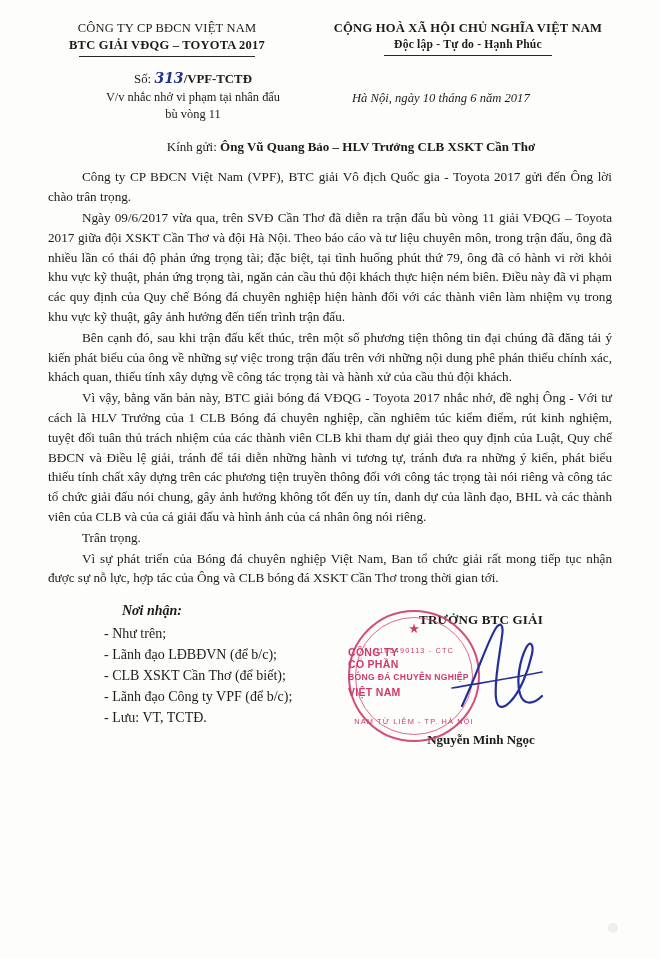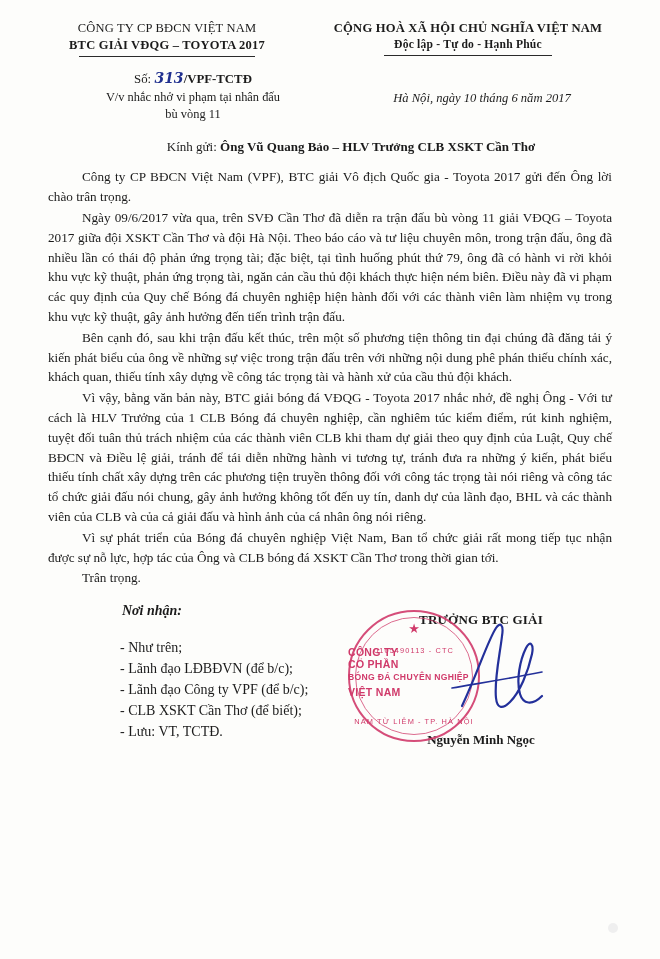--- a/index.html
+++ b/index.html
@@ -99,21 +99,20 @@
     font-size: 14px;
   }
   .ref .subject {
     font-size: 12.4px;
   }
   .ref .subject2 {
     font-size: 12.4px;
   }
   .place {
     width: 260px;
-    text-align: center;
     font-style: italic;
     font-size: 12.6px;
     margin-top: 22px;
   }
 
   
   .recipient {
     margin-top: 16px;
     text-align: center;
     font-size: 13px;
@@ -147,21 +146,21 @@
     font-size: 14px;
     line-height: 1.5;
   }
   .sig-left .title {
     font-weight: bold;
     font-style: italic;
     margin-left: 18px;
     margin-bottom: 2px;
   }
   .sig-left ul {
-    margin: 16px;
+    margin: 0;
     padding: 0;
     list-style: none;
   }
   .sig-left li { white-space: nowrap; }
 
   .sig-right {
     position: absolute;
     right: 6px;
     top: 12px;
     width: 250px;
@@ -289,33 +288,33 @@
 
     <div class="recipient">
       <span class="lead">Kính gửi: </span><b>Ông Vũ Quang Bảo – HLV Trưởng CLB XSKT Cần Thơ</b>
     </div>
 
     <div class="body-text">
       <p>Công ty CP BĐCN Việt Nam (VPF), BTC giải Vô địch Quốc gia - Toyota 2017 gửi đến Ông lời chào trân trọng.</p>
       <p>Ngày 09/6/2017 vừa qua, trên SVĐ Cần Thơ đã diễn ra trận đấu bù vòng 11 giải VĐQG – Toyota 2017 giữa đội XSKT Cần Thơ và đội Hà Nội. Theo báo cáo và tư liệu chuyên môn, trong trận đấu, ông đã nhiều lần có thái độ phản ứng trọng tài; đặc biệt, tại tình huống phút thứ 79, ông đã có hành vi rời khỏi khu vực kỹ thuật, phản ứng trọng tài, ngăn cản cầu thủ đội khách thực hiện ném biên. Điều này đã vi phạm các quy định của Quy chế Bóng đá chuyên nghiệp hiện hành đối với các thành viên làm nhiệm vụ trong khu vực kỹ thuật, gây ảnh hưởng đến tiến trình trận đấu.</p>
       <p>Bên cạnh đó, sau khi trận đấu kết thúc, trên một số phương tiện thông tin đại chúng đã đăng tải ý kiến phát biểu của ông về những sự việc trong trận đấu trên với những nội dung phê phán thiếu chính xác, khách quan, thiếu tính xây dựng về công tác trọng tài và hành xử của cầu thủ đội khách.</p>
       <p>Vì vậy, bằng văn bản này, BTC giải bóng đá VĐQG - Toyota 2017 nhắc nhở, đề nghị Ông - Với tư cách là HLV Trưởng của 1 CLB Bóng đá chuyên nghiệp, cần nghiêm túc kiểm điểm, rút kinh nghiệm, tuyệt đối tuân thủ trách nhiệm của các thành viên CLB khi tham dự giải theo quy định của Luật, Quy chế BĐCN và Điều lệ giải, tránh để tái diễn những hành vi tương tự, tránh đưa ra những ý kiến, phát biểu thiếu tính chất xây dựng trên các phương tiện truyền thông đối với công tác trọng tài nói riêng và công tác tổ chức giải đấu nói chung, gây ảnh hưởng không tốt đến uy tín, danh dự của lãnh đạo, BHL và các thành viên của CLB và của cả giải đấu và hình ảnh của cá nhân ông nói riêng.</p>
+      <p>Trân trọng.</p>
       <p>Vì sự phát triển của Bóng đá chuyên nghiệp Việt Nam, Ban tổ chức giải rất mong tiếp tục nhận được sự nỗ lực, hợp tác của Ông và CLB bóng đá XSKT Cần Thơ trong thời gian tới.</p>
-      <p>Trân trọng.</p>
     </div>
 
     <div class="sig">
 
       <div class="sig-left">
         <div class="title">Nơi nhận:</div>
         <ul>
           <li>- Như trên;</li>
           <li>- Lãnh đạo LĐBĐVN (để b/c);</li>
+          <li>- CLB XSKT Cần Thơ (để biết);</li>
           <li>- Lãnh đạo Công ty VPF (để b/c);</li>
-          <li>- CLB XSKT Cần Thơ (để biết);</li>
           <li>- Lưu: VT, TCTĐ.</li>
         </ul>
       </div>
 
       <div class="sig-right">
         <div class="role">TRƯỞNG BTC GIẢI</div>
         <div class="name">Nguyễn Minh Ngọc</div>
       </div>
 
       <div class="stamp">

